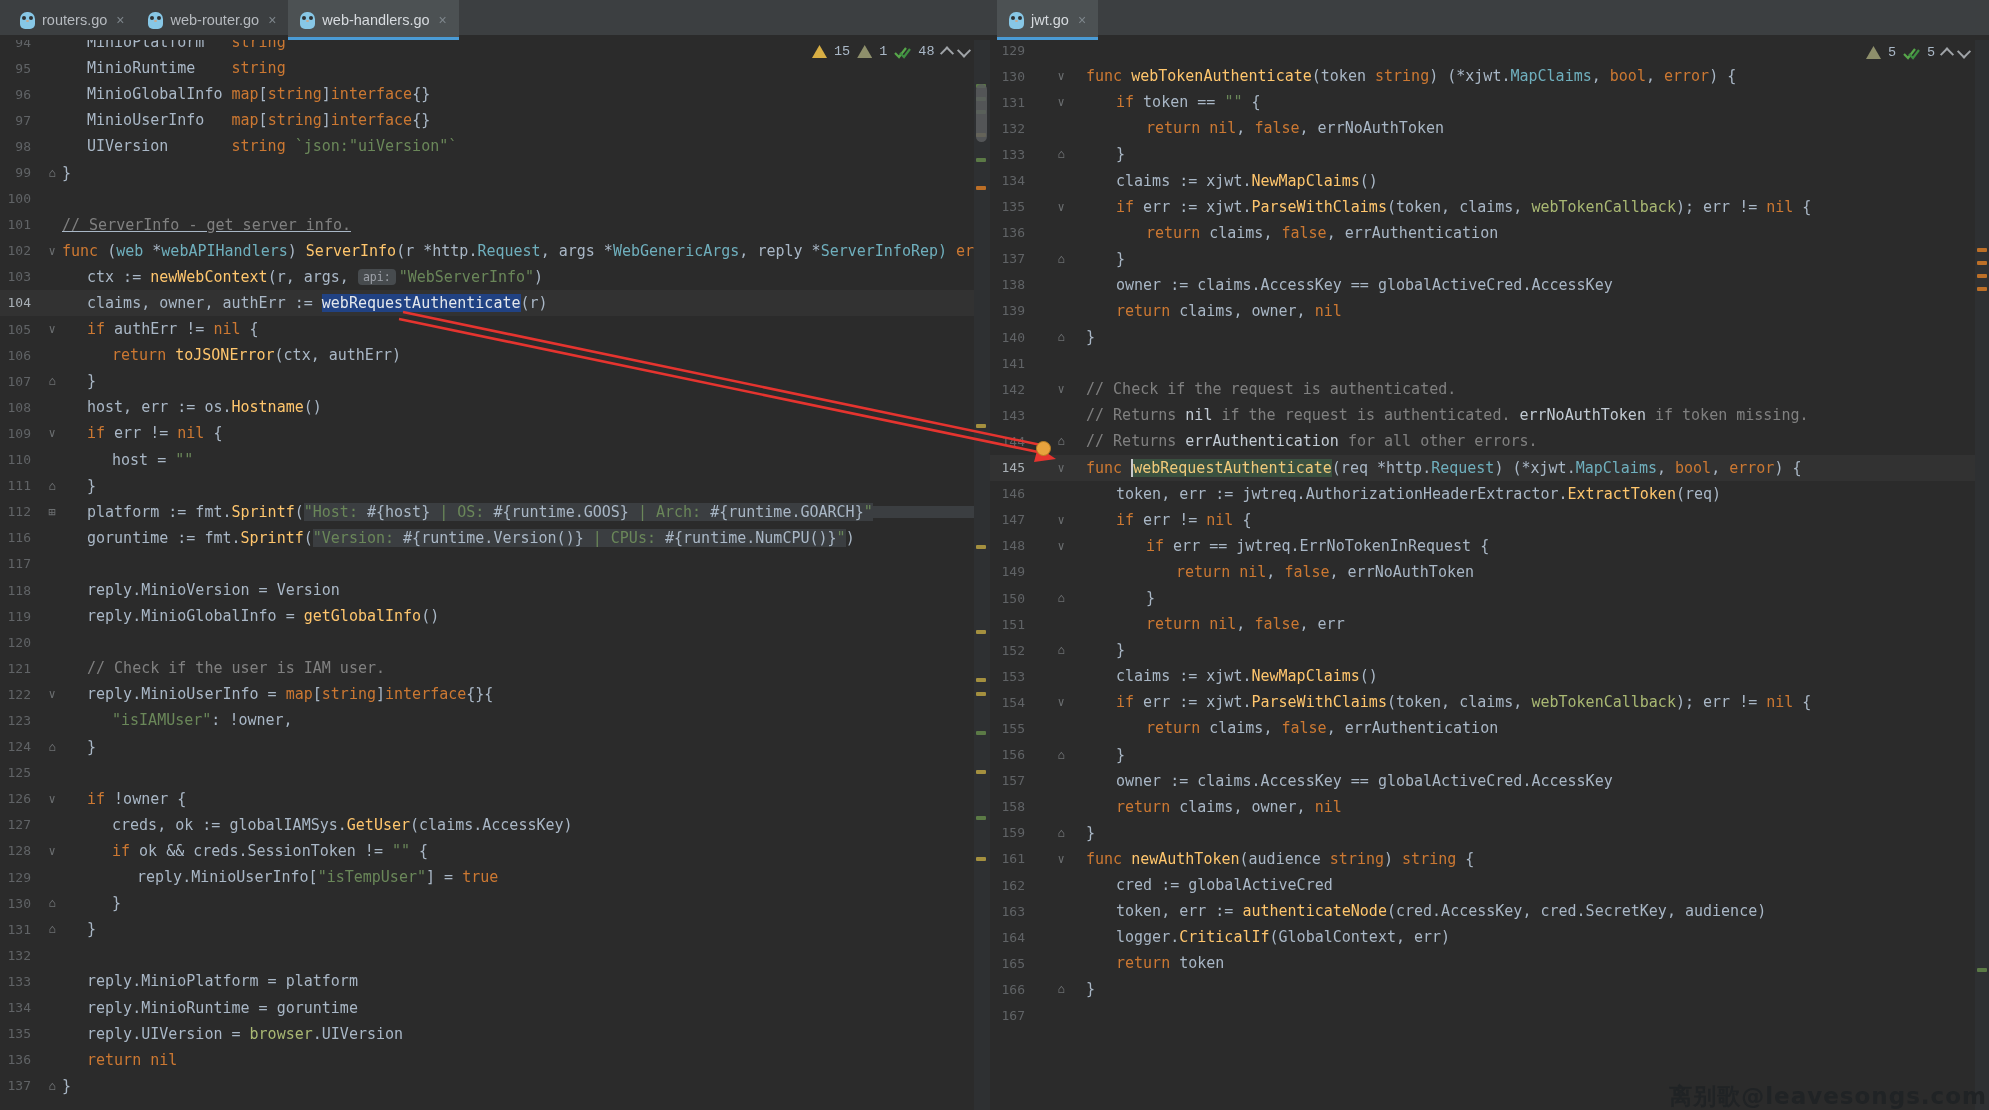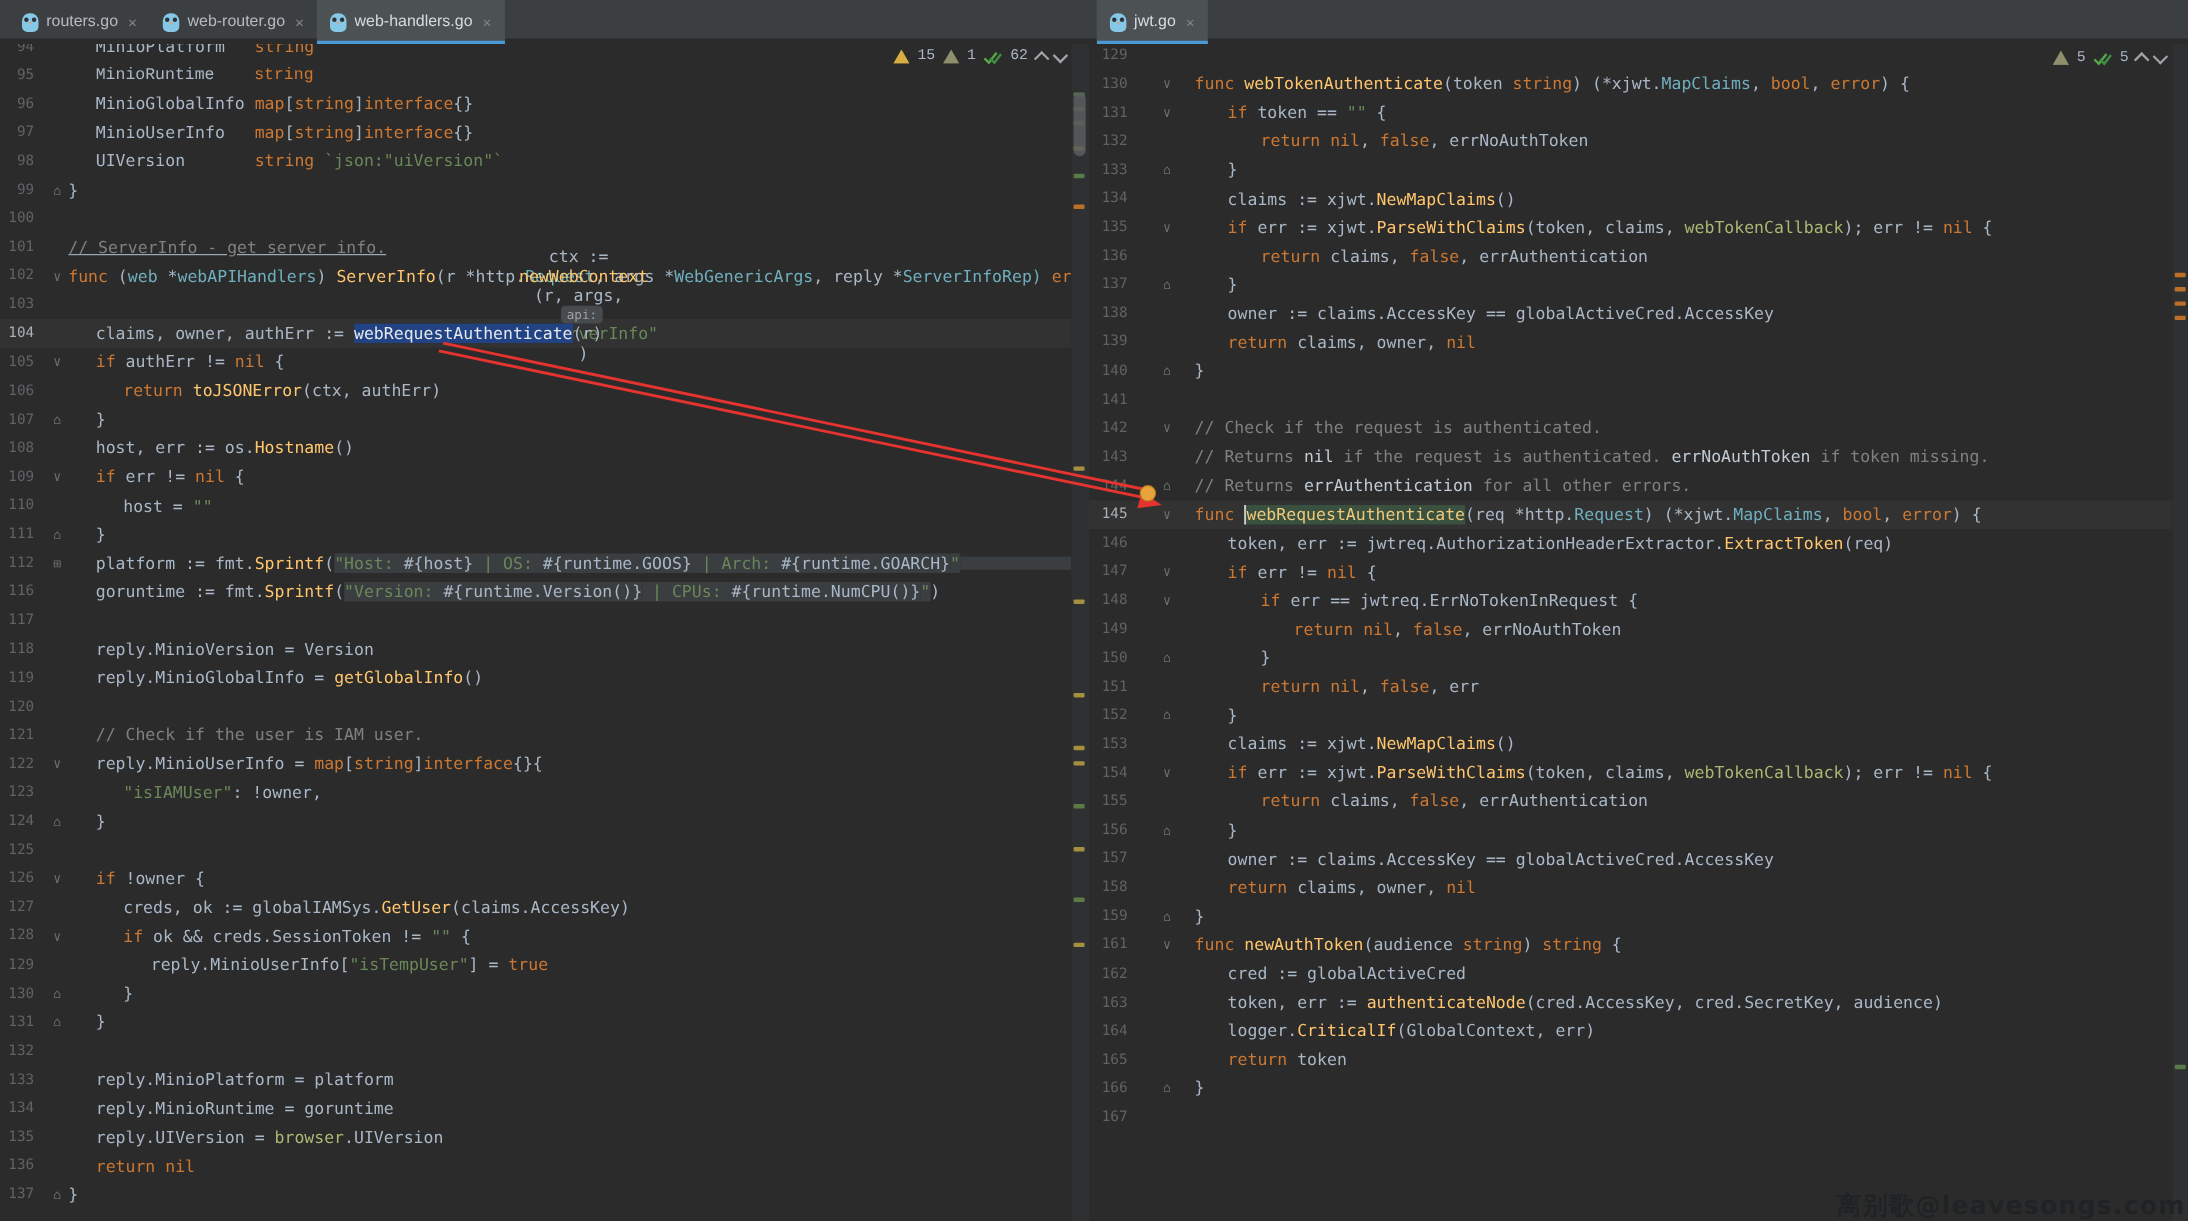--- a/index.html
+++ b/index.html
@@ -104,21 +104,21 @@
   <div class="pane pane-left">
     <div class="lines-left" id="lines-left">
         <div class="row">
           <span class="lnum">94</span>
           <span class="fmark"></span>
           <div class="code" style="padding-left: 25px;"><span class="tk d">MinioPlatform   </span><span class="tk k">string</span></div>
         </div>
         <div class="row">
           <span class="lnum">95</span>
           <span class="fmark"></span>
-          <div class="code" style="padding-left: 25px; font-family: Liberation Mono, monospace;"><span class="tk d">MinioRuntime    </span><span class="tk k">string</span></div>
+          <div class="code" style="padding-left: 25px;"><span class="tk d">MinioRuntime    </span><span class="tk k">string</span></div>
         </div>
         <div class="row">
           <span class="lnum">96</span>
           <span class="fmark"></span>
           <div class="code" style="padding-left: 25px; align-items: center;"><span class="tk d">MinioGlobalInfo </span><span class="tk k">map</span><span class="tk d">[</span><span class="tk k">string</span><span class="tk d">]</span><span class="tk k">interface</span><span class="tk d">{}</span></div>
         </div>
         <div class="row">
           <span class="lnum">97</span>
           <span class="fmark"></span>
           <div class="code" style="padding-left: 25px;"><span class="tk d">MinioUserInfo   </span><span class="tk k">map</span><span class="tk d">[</span><span class="tk k">string</span><span class="tk d">]</span><span class="tk k">interface</span><span class="tk d">{}</span></div>
@@ -144,21 +144,21 @@
           <div class="code" style="padding-left: 0px; text-decoration: underline;"><span class="tk c">// ServerInfo - get server info.</span></div>
         </div>
         <div class="row">
           <span class="lnum">102</span>
           <span class="fmark">∨</span>
           <div class="code" style="padding-left: 0px;"><span class="tk k">func</span><span class="tk d"> (</span><span class="tk t">web</span><span class="tk d"> *</span><span class="tk t">webAPIHandlers</span><span class="tk d">) </span><span class="tk f">ServerInfo</span><span class="tk d">(r *http.</span><span class="tk t">Request</span><span class="tk d">, args *</span><span class="tk t">WebGenericArgs</span><span class="tk d">, reply *</span><span class="tk t">ServerInfoRep) </span><span class="tk k">error</span></div>
         </div>
         <div class="row">
           <span class="lnum">103</span>
           <span class="fmark"></span>
-          <div class="code" style="padding-left: 25px; flex-direction: column;"><span class="tk d">ctx := </span><span class="tk f">newWebContext</span><span class="tk d">(r, args, </span><span class="tk hint">api:</span><span class="tk s">"WebServerInfo"</span><span class="tk d">)</span></div>
+          <div class="code" style="padding-left: 25px;"><span class="tk d">ctx := </span><span class="tk f">newWebContext</span><span class="tk d">(r, args, </span><span class="tk hint">api:</span><span class="tk s">"WebServerInfo"</span><span class="tk d">)</span></div>
         </div>
         <div class="row caret">
           <span class="lnum">104</span>
           <span class="fmark"></span>
           <div class="code" style="padding-left: 25px;"><span class="tk d">claims, owner, authErr := </span><span class="tk selb">webRequestAuthenticate</span><span class="tk d">(r)</span></div>
         </div>
         <div class="row">
           <span class="lnum">105</span>
           <span class="fmark">∨</span>
           <div class="code" style="padding-left: 25px;"><span class="tk k">if</span><span class="tk d"> authErr != </span><span class="tk k">nil</span><span class="tk d"> {</span></div>
@@ -537,21 +537,21 @@
     <span class="wtri yellow"></span>
     <span>15</span>
     <span class="wtri gray"></span>
     <span>1</span>
     <span class="dblcheck">
       <svg width="17" height="14" viewBox="0 0 17 14">
         <polyline points="1,8 5,12 12,3" fill="none" stroke="#57A64A" stroke-width="2.2"></polyline>
         <polyline points="6,8 10,12 16,4" fill="none" stroke="#3E8E41" stroke-width="2.2"></polyline>
       </svg>
     </span>
-    <span>62</span>
+    <span>48</span>
     <span class="chev up"></span>
     <span class="chev down"></span>
   </div>
 
   <div class="insp" style="left:1866px;top:45px;">
     <span class="wtri gray"></span>
     <span>5</span>
     <span class="dblcheck">
       <svg width="17" height="14" viewBox="0 0 17 14">
         <polyline points="1,8 5,12 12,3" fill="none" stroke="#57A64A" stroke-width="2.2"></polyline>

